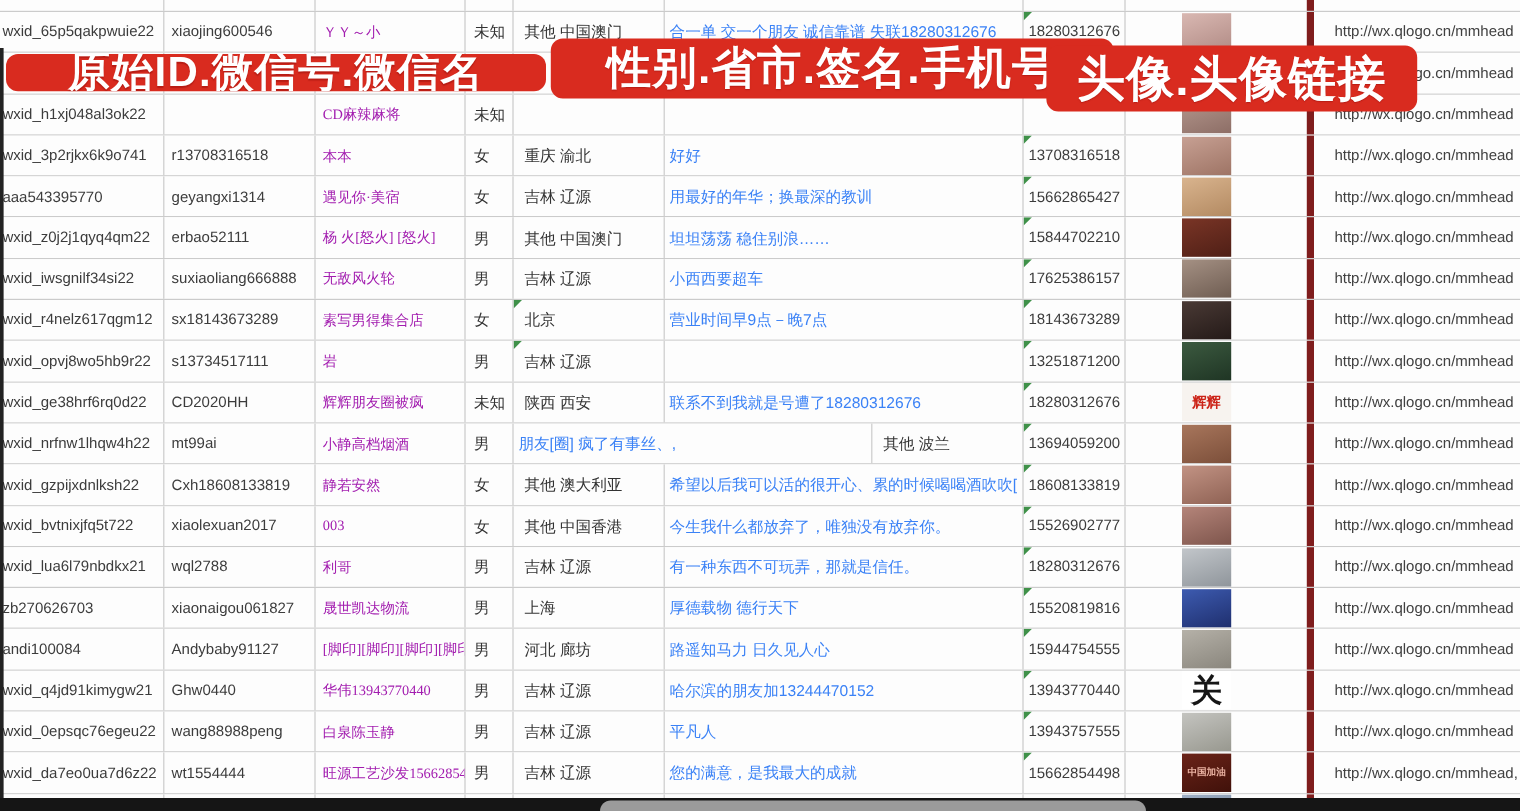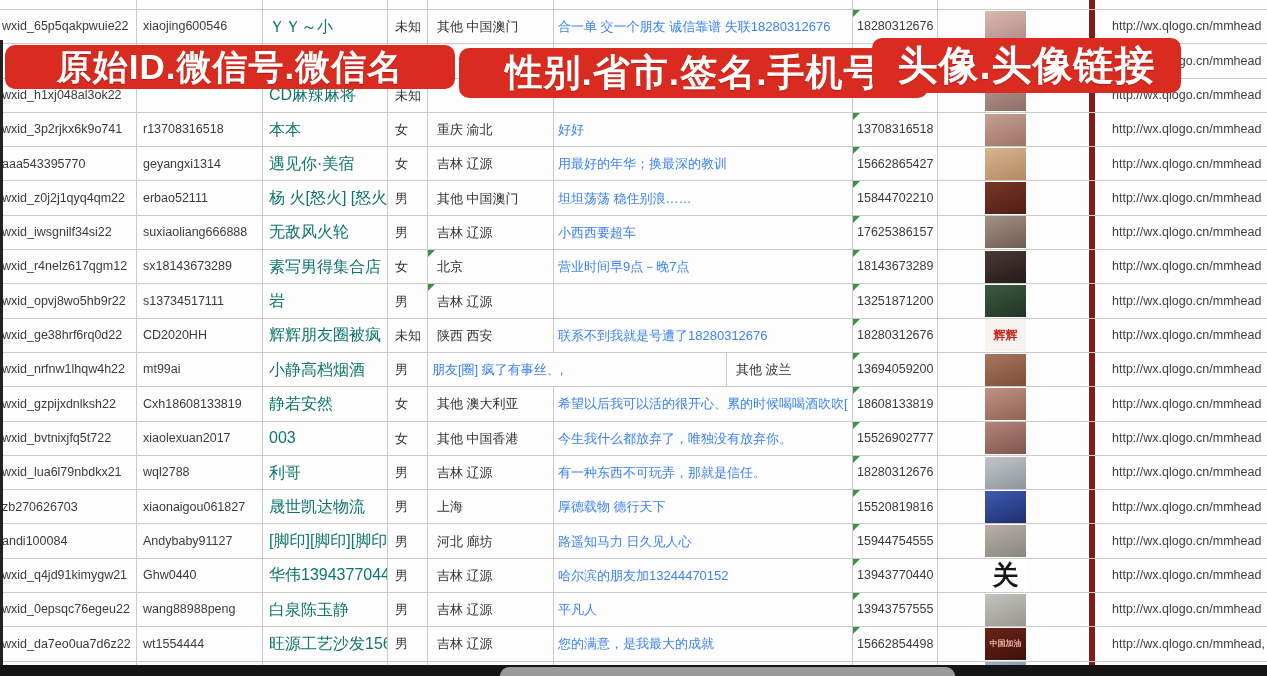--- a/index.html
+++ b/index.html
@@ -11,21 +11,21 @@
   .sheet{position:absolute;left:0;top:0;width:1267px;}
   .trow{display:flex;height:34.3px;border-bottom:1px solid #cbcbcb;box-sizing:border-box;background:#fdfdfd;}
   .trow.partial-top{height:10px;}
   .cell{
     position:relative;box-sizing:border-box;border-right:1px solid #cbcbcb;
     overflow:hidden;white-space:nowrap;display:flex;align-items:center;
     font-size:12.5px;line-height:1;color:#3c3c3c;
   }
   .c0{width:137px;padding-left:2px;}
   .c1{width:126px;padding-left:6px;}
-  .c2{width:125px;padding-left:6px;font-size:16px;color:#0f766e;}
+  .c2{width:125px;padding-left:6px;font-size:12px;color:#a21caf;font-family:Liberation Serif, serif;}
   .c3{width:40px;padding-left:7px;font-size:13px;color:#333;}
   .c4{width:126px;padding-left:9px;font-size:13px;color:#333;}
   .c5{width:299px;padding-left:4px;font-size:13px;color:#3b82f6;}
   .c6{width:85px;padding-left:4px;}
   .c7{width:157px;border-right:6px solid #7f1d1d;}
   .c8{width:172px;padding-left:17px;border-right:none;color:#404040;}
   .av{
     margin-left:47px;width:41px;height:32px;display:flex;align-items:center;justify-content:center;
     overflow:hidden;flex:none;
   }
@@ -34,22 +34,22 @@
     position:absolute;left:0;top:0;width:0;height:0;
     border-top:7px solid #3f9149;border-right:7px solid transparent;
   }
   
   .banner{
     position:absolute;background:#d92b1f;color:#ffffff;font-weight:bold;
     display:flex;align-items:center;justify-content:center;border-radius:10px;
     z-index:10;white-space:nowrap;overflow:hidden;letter-spacing:1px;
     text-shadow:0 1px 1px rgba(120,0,0,.35);
   }
-  .b1{left:5px;top:45px;width:450px;height:44px;font-size:35px;}
-  .b2{left:459px;top:48px;width:469px;height:50px;font-size:37px;}
+  .b1{left:5px;top:45px;width:450px;height:31px;font-size:35px;}
+  .b2{left:459px;top:32px;width:469px;height:50px;font-size:37px;}
   .b3{left:872px;top:38px;width:309px;height:55px;font-size:40px;}
   
   .left-edge{position:absolute;left:0;top:40px;bottom:10px;width:3px;background:#222;z-index:5;}
   .taskbar{position:absolute;left:0;bottom:0;width:1267px;height:11px;background:#151515;z-index:20;}
   .tb-gray{position:absolute;left:500px;bottom:0;width:455px;height:9px;background:#9b9b9b;border-radius:12px 12px 0 0;}
 </style>
 </head>
 <body>
 
 <div class="screen">

